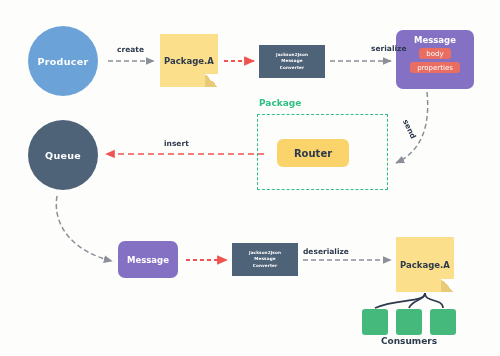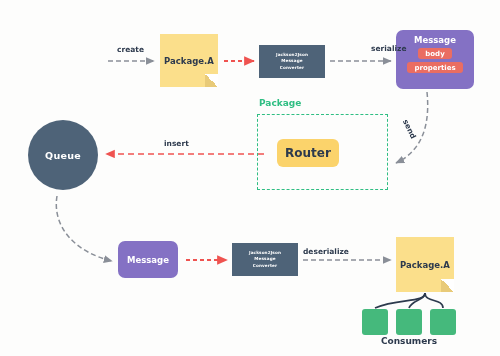--- a/index.html
+++ b/index.html
@@ -98,36 +98,36 @@
     justify-content: flex-start;
     padding-top: 5px;
     gap: 3px;
   }
   #message-struct .title { font-size: 8.5px; }
   .badge {
     background: #ea6d62;
     border-radius: 3px;
     padding: 1.5px 7px;
     font-size: 7px;
-    font-weight: bold;
+    font-weight: normal;
     color: #ffffff;
   }
   #message-node {
     left: 118px; top: 241px; width: 60px; height: 37px;
     font-size: 8.5px;
   }
 
   
   #router-node {
-    left: 277px; top: 139px; width: 62px; height: 28px;
+    left: 277px; top: 139px; width: 72px; height: 28px;
     background: #fbd36b;
     border-radius: 6px;
     color: #2d3a4d;
     font-weight: bold;
-    font-size: 12px;
+    font-size: 10px;
     justify-content: center;
   }
   #exchange-boundary {
     left: 257px; top: 114px; width: 131px; height: 76px;
     border: 1.6px dashed #2fbe83;
     background: transparent;
   }
   #exchange-label {
     left: 259px; top: 98px;
     color: #2fbe83;
@@ -199,20 +199,23 @@
 
     <line x1="186" y1="260" x2="227" y2="260" stroke="#ef5350" stroke-width="1.8" stroke-dasharray="4,3" marker-end="url(#arr-red)"></line>
 
     <line x1="303" y1="260" x2="391" y2="260" stroke="#8a8f98" stroke-width="1.5" stroke-dasharray="5,3" marker-end="url(#arr-gray)"></line>
 
     <path d="M425,293 C425,303 398,298 375,308" fill="none" stroke="#2d3a4d" stroke-width="1.7"></path>
     <path d="M425,293 C425,300 412,300 409,308" fill="none" stroke="#2d3a4d" stroke-width="1.7"></path>
     <path d="M425,293 C425,303 443,298 443,308" fill="none" stroke="#2d3a4d" stroke-width="1.7"></path>
   </svg>
 
+  <div class="node circle" id="producer-node">
+    <span>Producer</span>
+  </div>
 
   <div class="node circle" id="queue-node">
     <span>Queue</span>
   </div>
 
   <div class="node note" id="package-a-top">
     <span>Package.A</span>
     <span class="fold"></span>
   </div>
 

